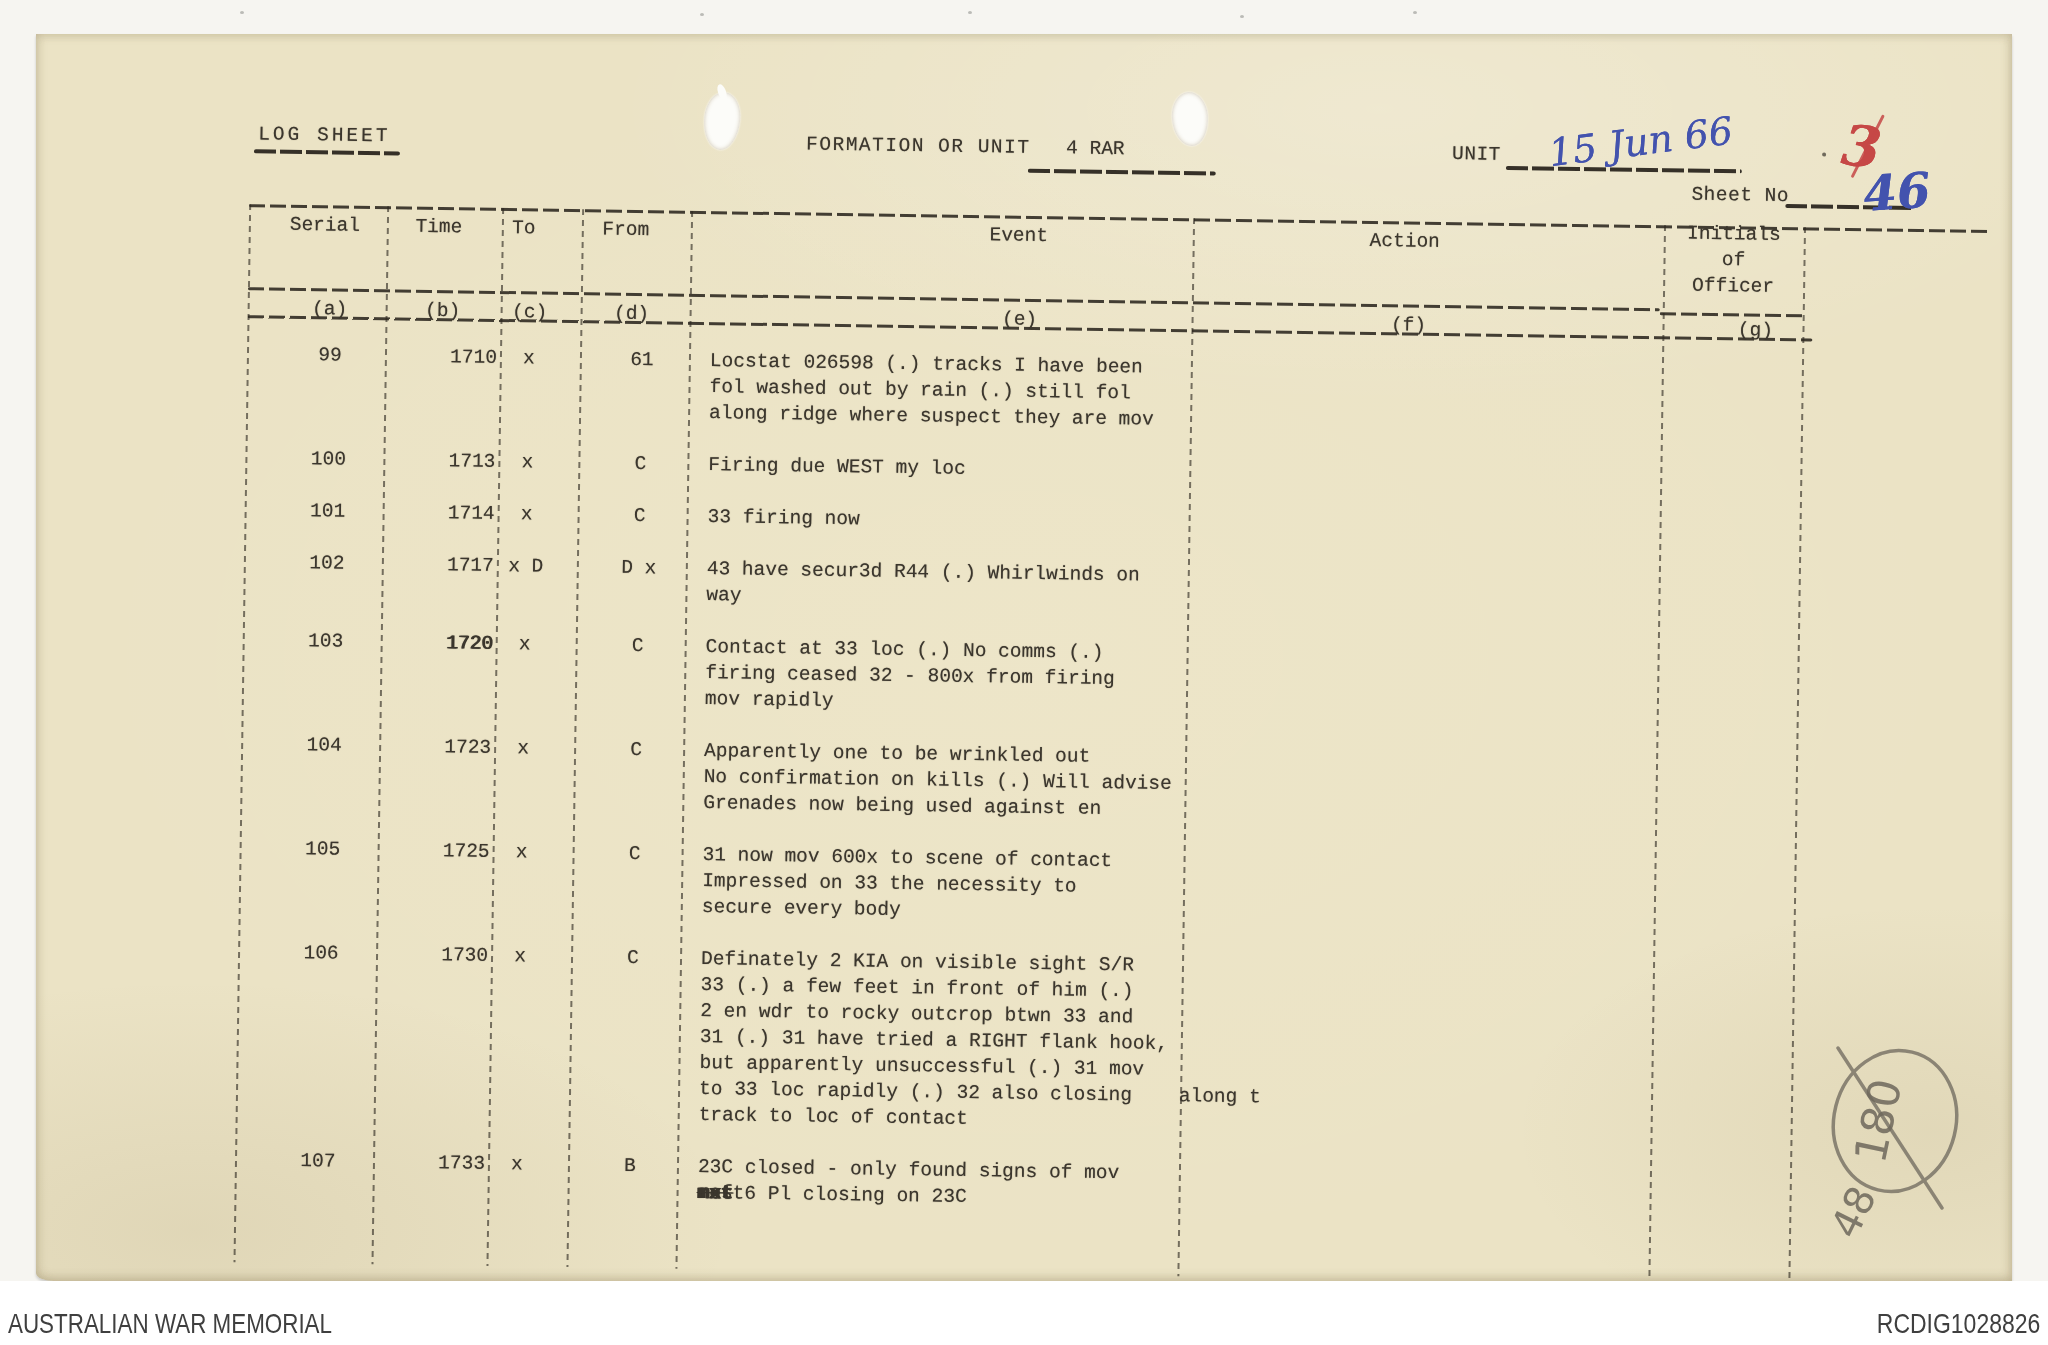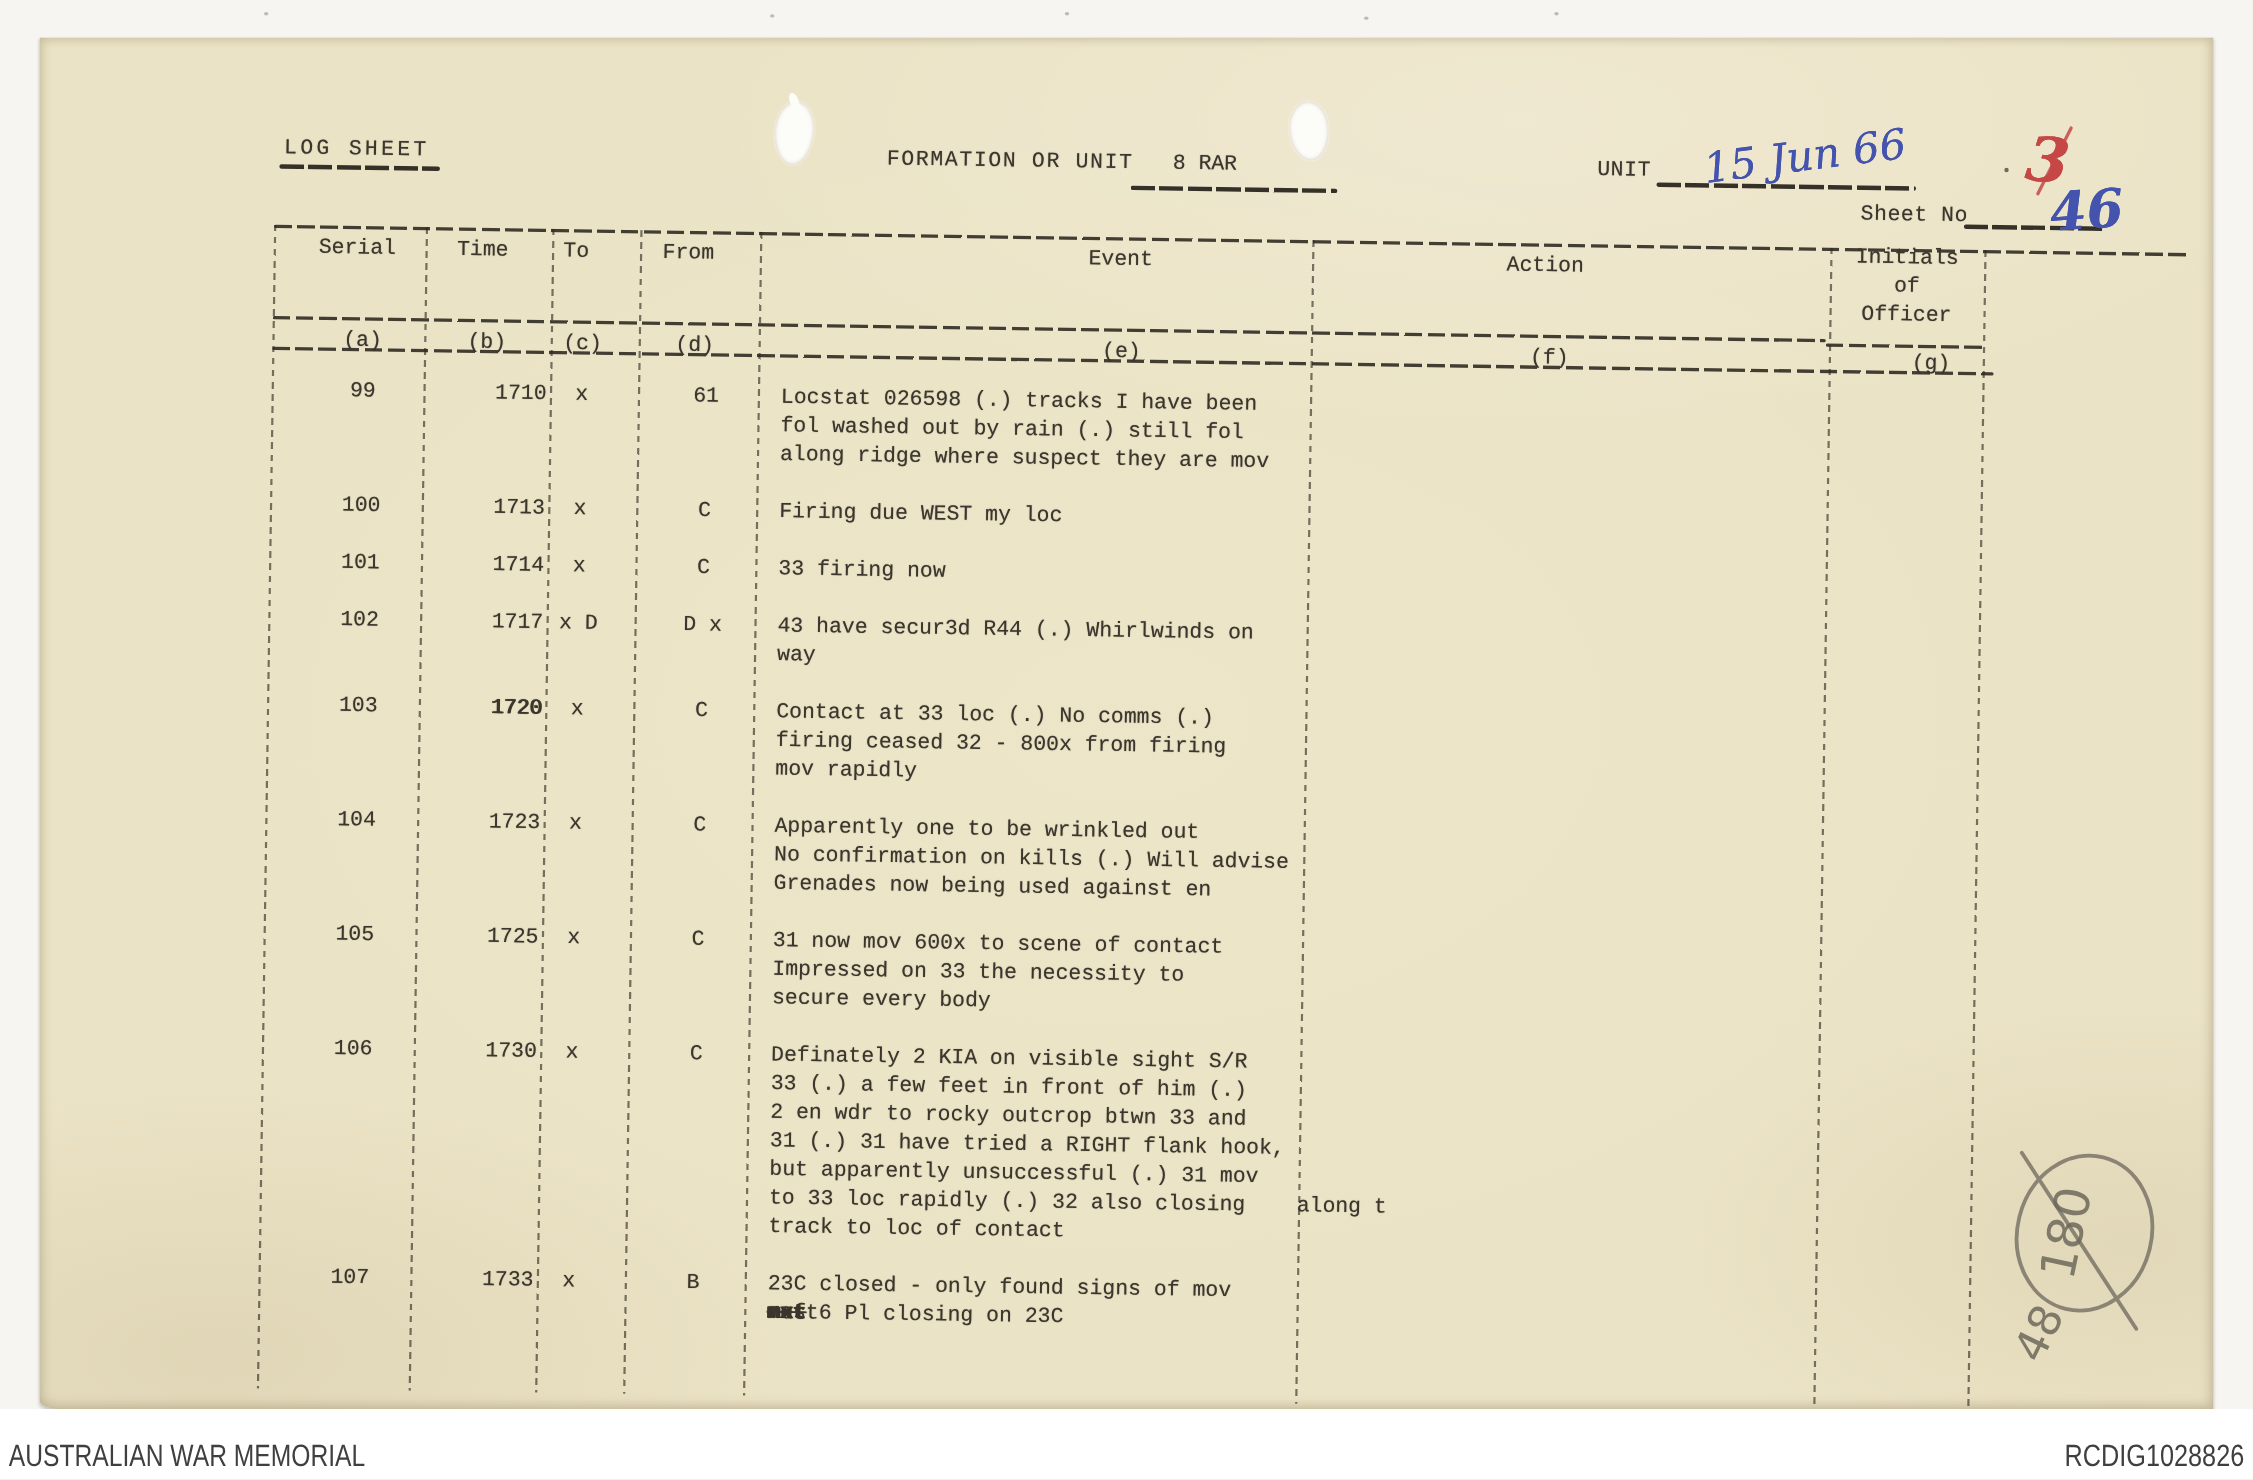--- a/index.html
+++ b/index.html
@@ -86,21 +86,21 @@
 <div class="footer-strip"></div>
 <div class="footer-band"></div>
 
 <div class="paper-clip">
 <div class="typed">
 
   <div class="tt title" style="left:258px;top:122px;">LOG SHEET</div>
   <div class="ul" style="left:254px;top:150px;width:146px;"></div>
 
   <div class="tt wide" style="left:806px;top:124px;">FORMATION OR UNIT</div>
-  <div class="tt" style="left:1066px;top:124px;">8 RAR</div>
+  <div class="tt" style="left:1066px;top:124px;">4 RAR</div>
   <div class="ul" style="left:1028px;top:158px;width:188px;"></div>
 
   <div class="tt" style="left:1452px;top:124px;letter-spacing:.5px;">UNIT</div>
   <div class="ul" style="left:1506px;top:148px;width:236px;"></div>
   <div class="hand hand-date">15 Jun 66</div>
 
   <div class="tt" style="left:1692px;top:161px;letter-spacing:.5px;">Sheet No</div>
   <div class="ul" style="left:1786px;top:182px;width:128px;"></div>
   <div class="ink-dot"></div>
   <div class="hand hand-3">3</div>

